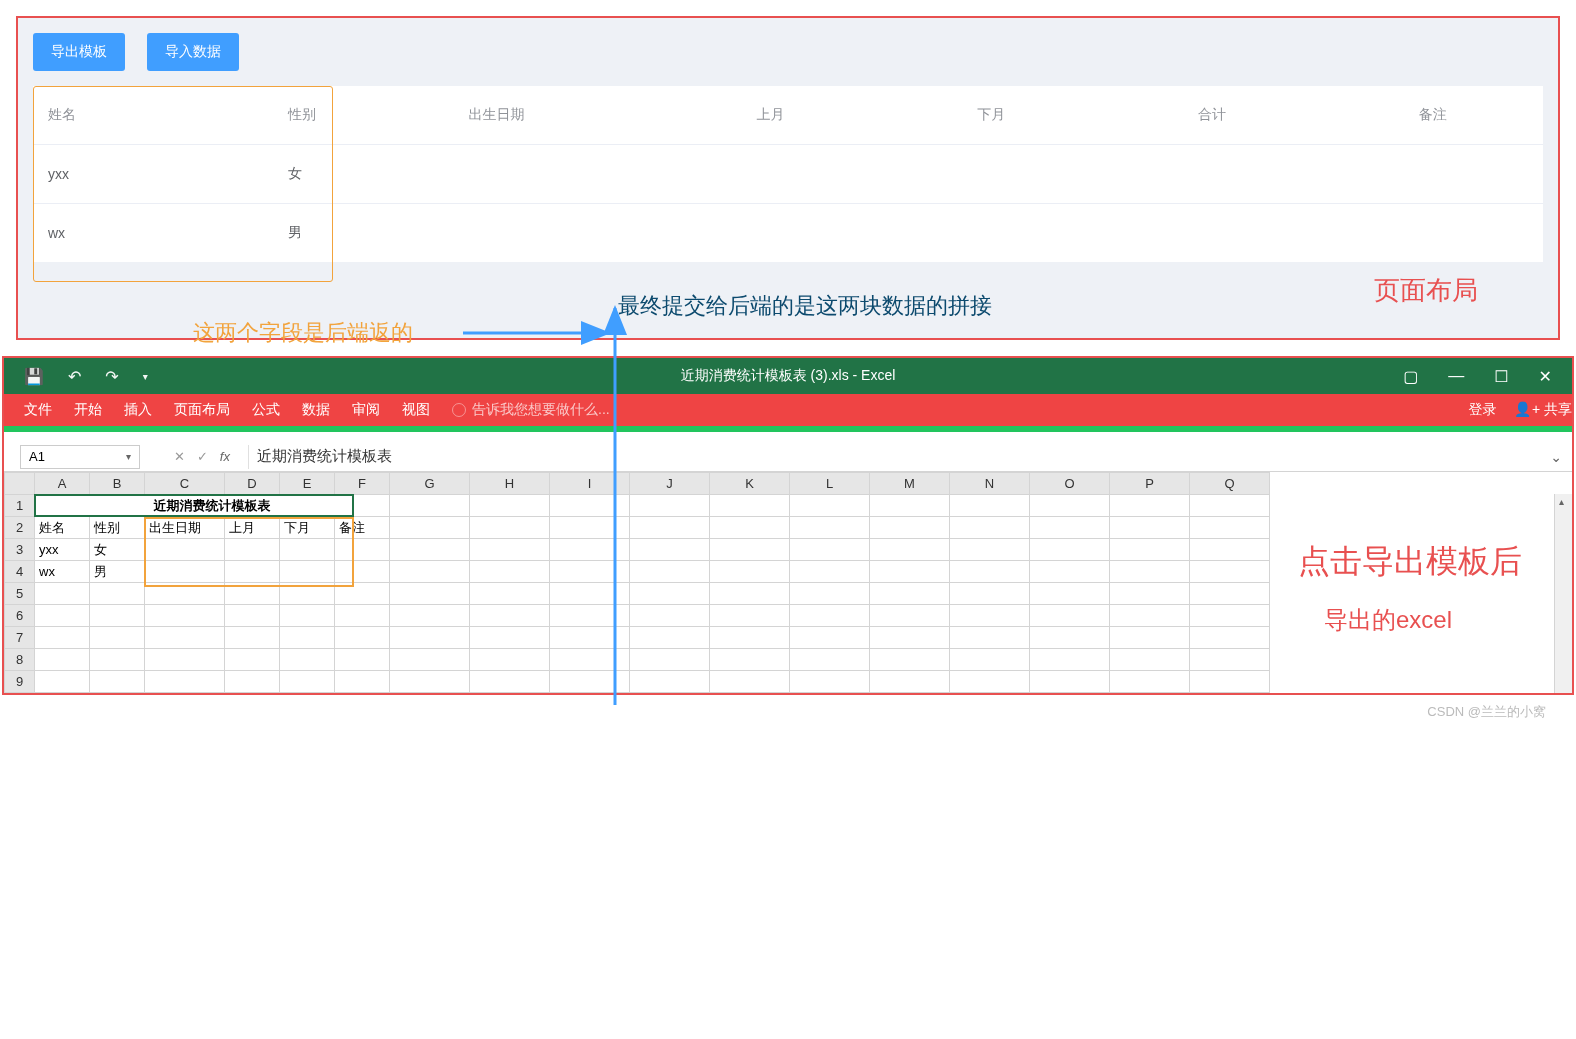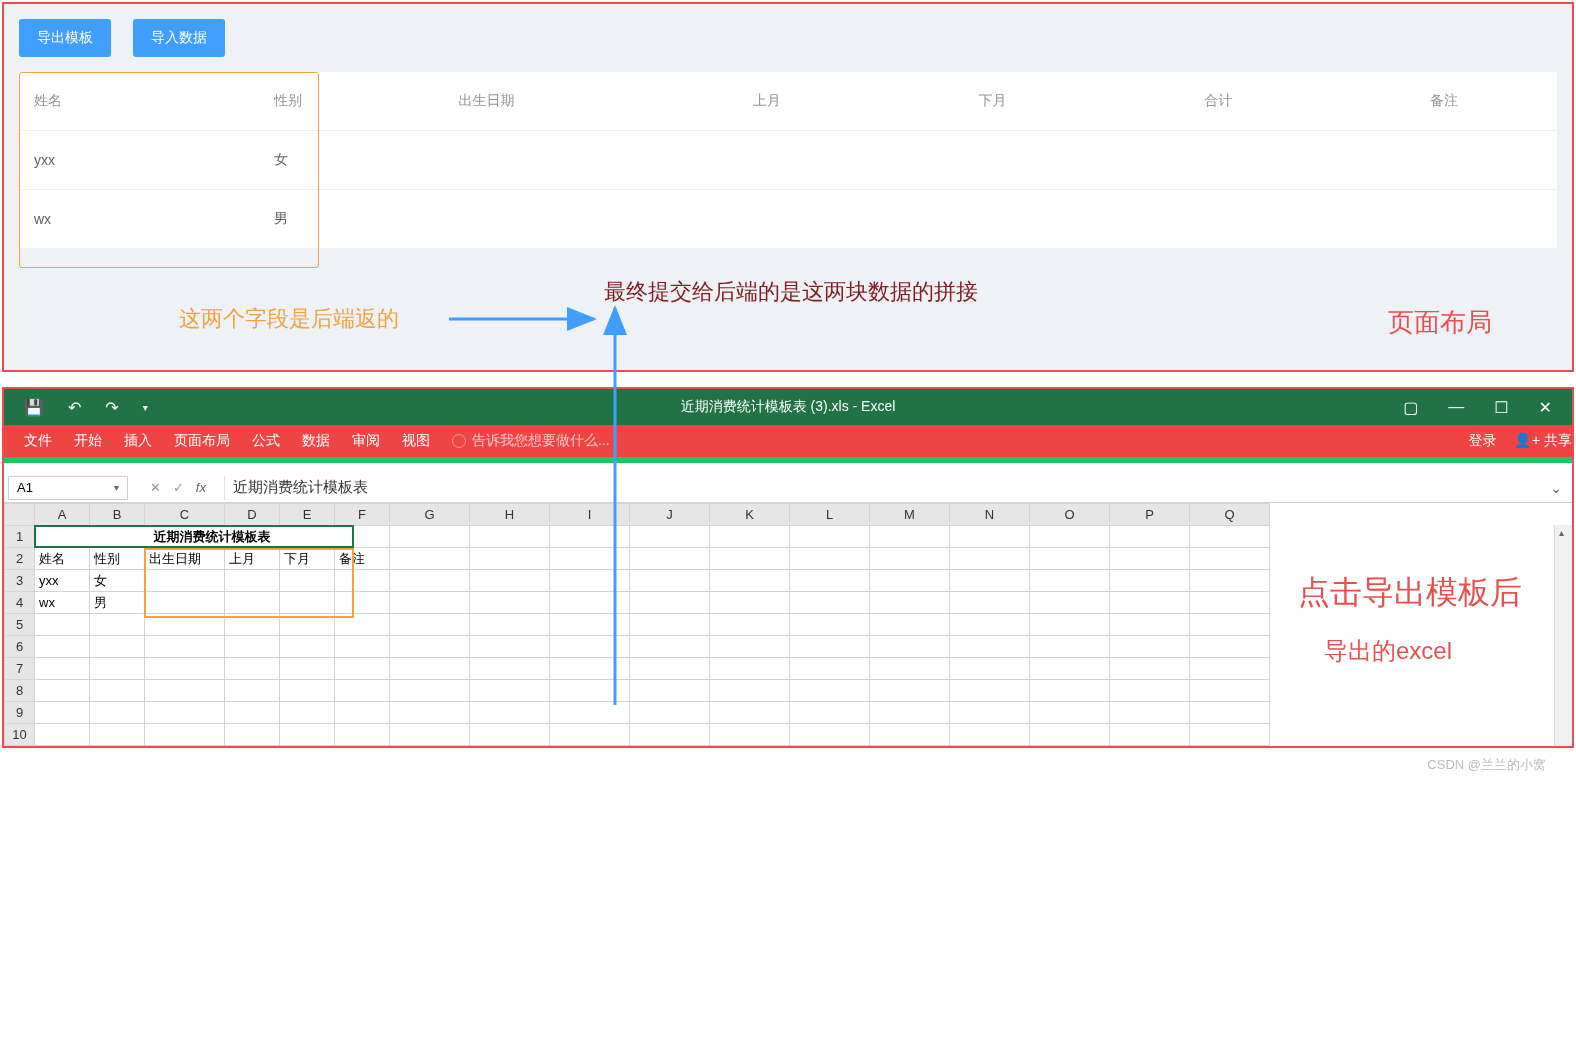--- a/index.html
+++ b/index.html
@@ -1,25 +1,25 @@
 <!DOCTYPE html>
 <html><head>
   <meta charset="utf-8">
   <style>
     * { box-sizing: border-box; margin: 0; padding: 0; }
     body { font-family: "Microsoft YaHei", Arial, sans-serif; background: #fff; font-size: 14px; }
     
     
     .top-panel {
       border: 2px solid #e85050;
-      margin: 2px;
+      margin: 16px;
       padding: 15px;
       background: #eef1f6;
       position: relative;
-      height: 370px;
+      height: 324px;
     }
     .btn {
       display: inline-block;
       background: #409eff;
       color: #fff;
       border: none;
       padding: 10px 18px;
       font-size: 14px;
       border-radius: 3px;
       cursor: pointer;
@@ -51,21 +51,21 @@
     .data-table td { color: #606266; border-top: 1px solid #ebeef5; }
     .data-table th:first-child, .data-table td:first-child { width: 240px; }
     .data-table th.c-sex, .data-table td.c-sex { width: 60px; }
     
     .annot {
       position: absolute;
       font-size: 22px;
       font-weight: 400;
     }
     .annot.orange { color: #f2a33c; }
-    .annot.blue { color: #7f1d1d; }
+    .annot.blue { color: #0c4a6e; }
     .annot.red { color: #e85050; font-size: 26px; }
     .arrow-svg { position: absolute; pointer-events: none; }
     
     
     .excel-wrap {
       border: 2px solid #e85050;
       margin: 15px 2px 2px 2px;
       position: relative;
     }
     .excel-titlebar {
@@ -103,21 +103,21 @@
       align-items: center;
       height: 30px;
       border-bottom: 1px solid #d4d4d4;
       background: #fff;
       margin-top: 10px;
     }
     .name-box {
       width: 120px;
       border: 1px solid #ccc;
       padding: 2px 8px;
-      margin: 0 4px;
+      margin: 0 16px;
       display: flex;
       justify-content: space-between;
       align-items: center;
       font-size: 13px;
       height: 24px;
     }
     .name-box::after { content: "▾"; color: #666; font-size: 10px; }
     .fx-btns { display: flex; gap: 12px; padding: 0 18px; color: #999; align-items: center; font-size: 13px; }
     .fx-label { font-style: italic; color: #666; }
     .formula-input { flex: 1; padding: 2px 8px; font-size: 15px; color: #333; border-left: 1px solid #e0e0e0; height: 24px; display:flex; align-items:center;}
@@ -482,40 +482,20 @@
             <td></td>
             <td></td>
             <td></td>
             <td></td>
             <td></td>
             <td></td>
             <td></td>
             <td></td>
             <td></td>
           </tr>
-      <tr>
-            <th class="row-hdr">10</th>
-            <td></td>
-            <td></td>
-            <td></td>
-            <td></td>
-            <td></td>
-            <td></td>
-            <td></td>
-            <td></td>
-            <td></td>
-            <td></td>
-            <td></td>
-            <td></td>
-            <td></td>
-            <td></td>
-            <td></td>
-            <td></td>
-            <td></td>
-          </tr>
     </tbody>
       </table>
     <div class="selection-box" style="left:30px; top:22px; width:320px; height:23px;"></div>
     <div class="orange-box-excel" style="left:140px; top:45px; width:210px; height:70px;"></div>
     <div class="scroll-track-v"></div>
 
     <div class="annot red" style="position:absolute; right:50px; top:68px; font-size:32px;">点击导出模板后</div>
     <div class="annot red" style="position:absolute; right:120px; top:120px; font-size:24px;margin-top:12px;">导出的excel</div>
   </div>
 </div>

